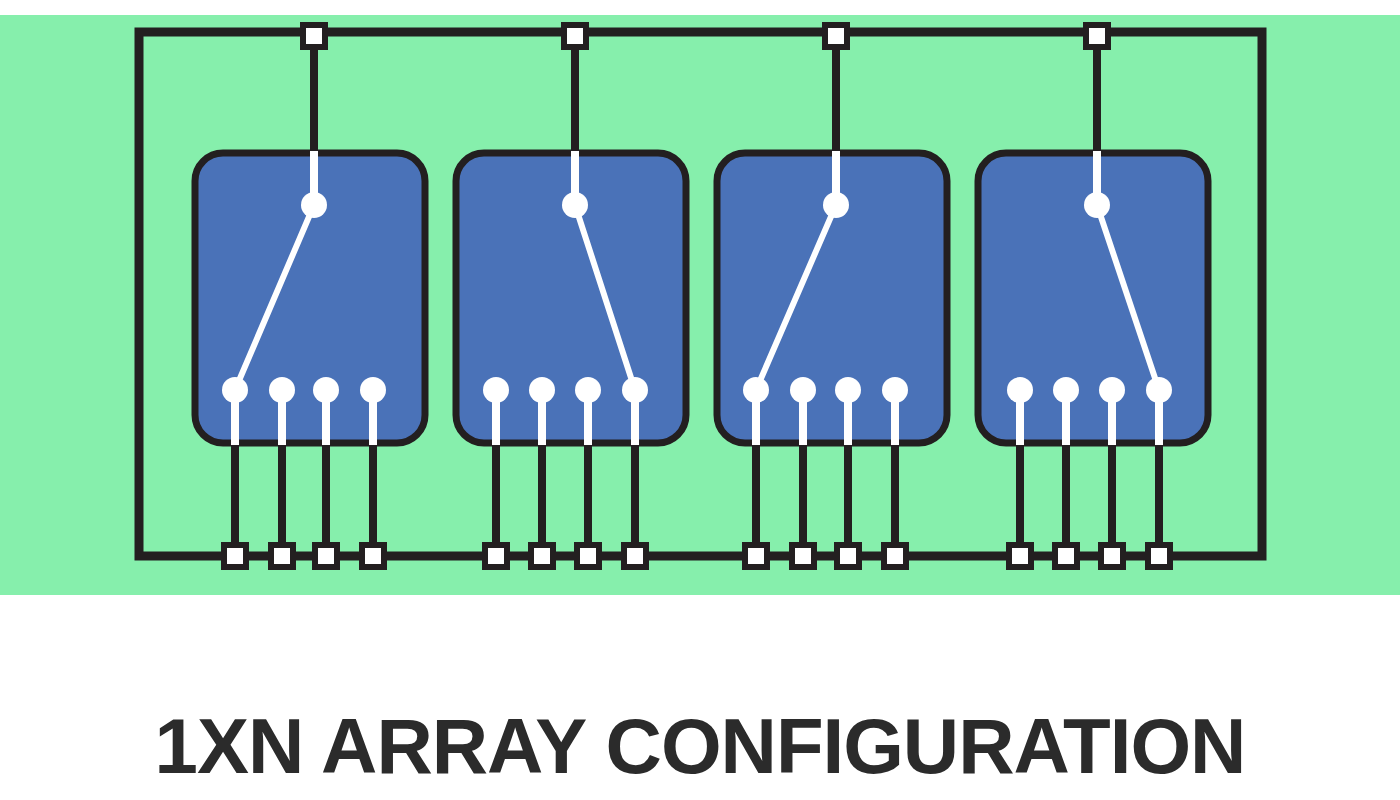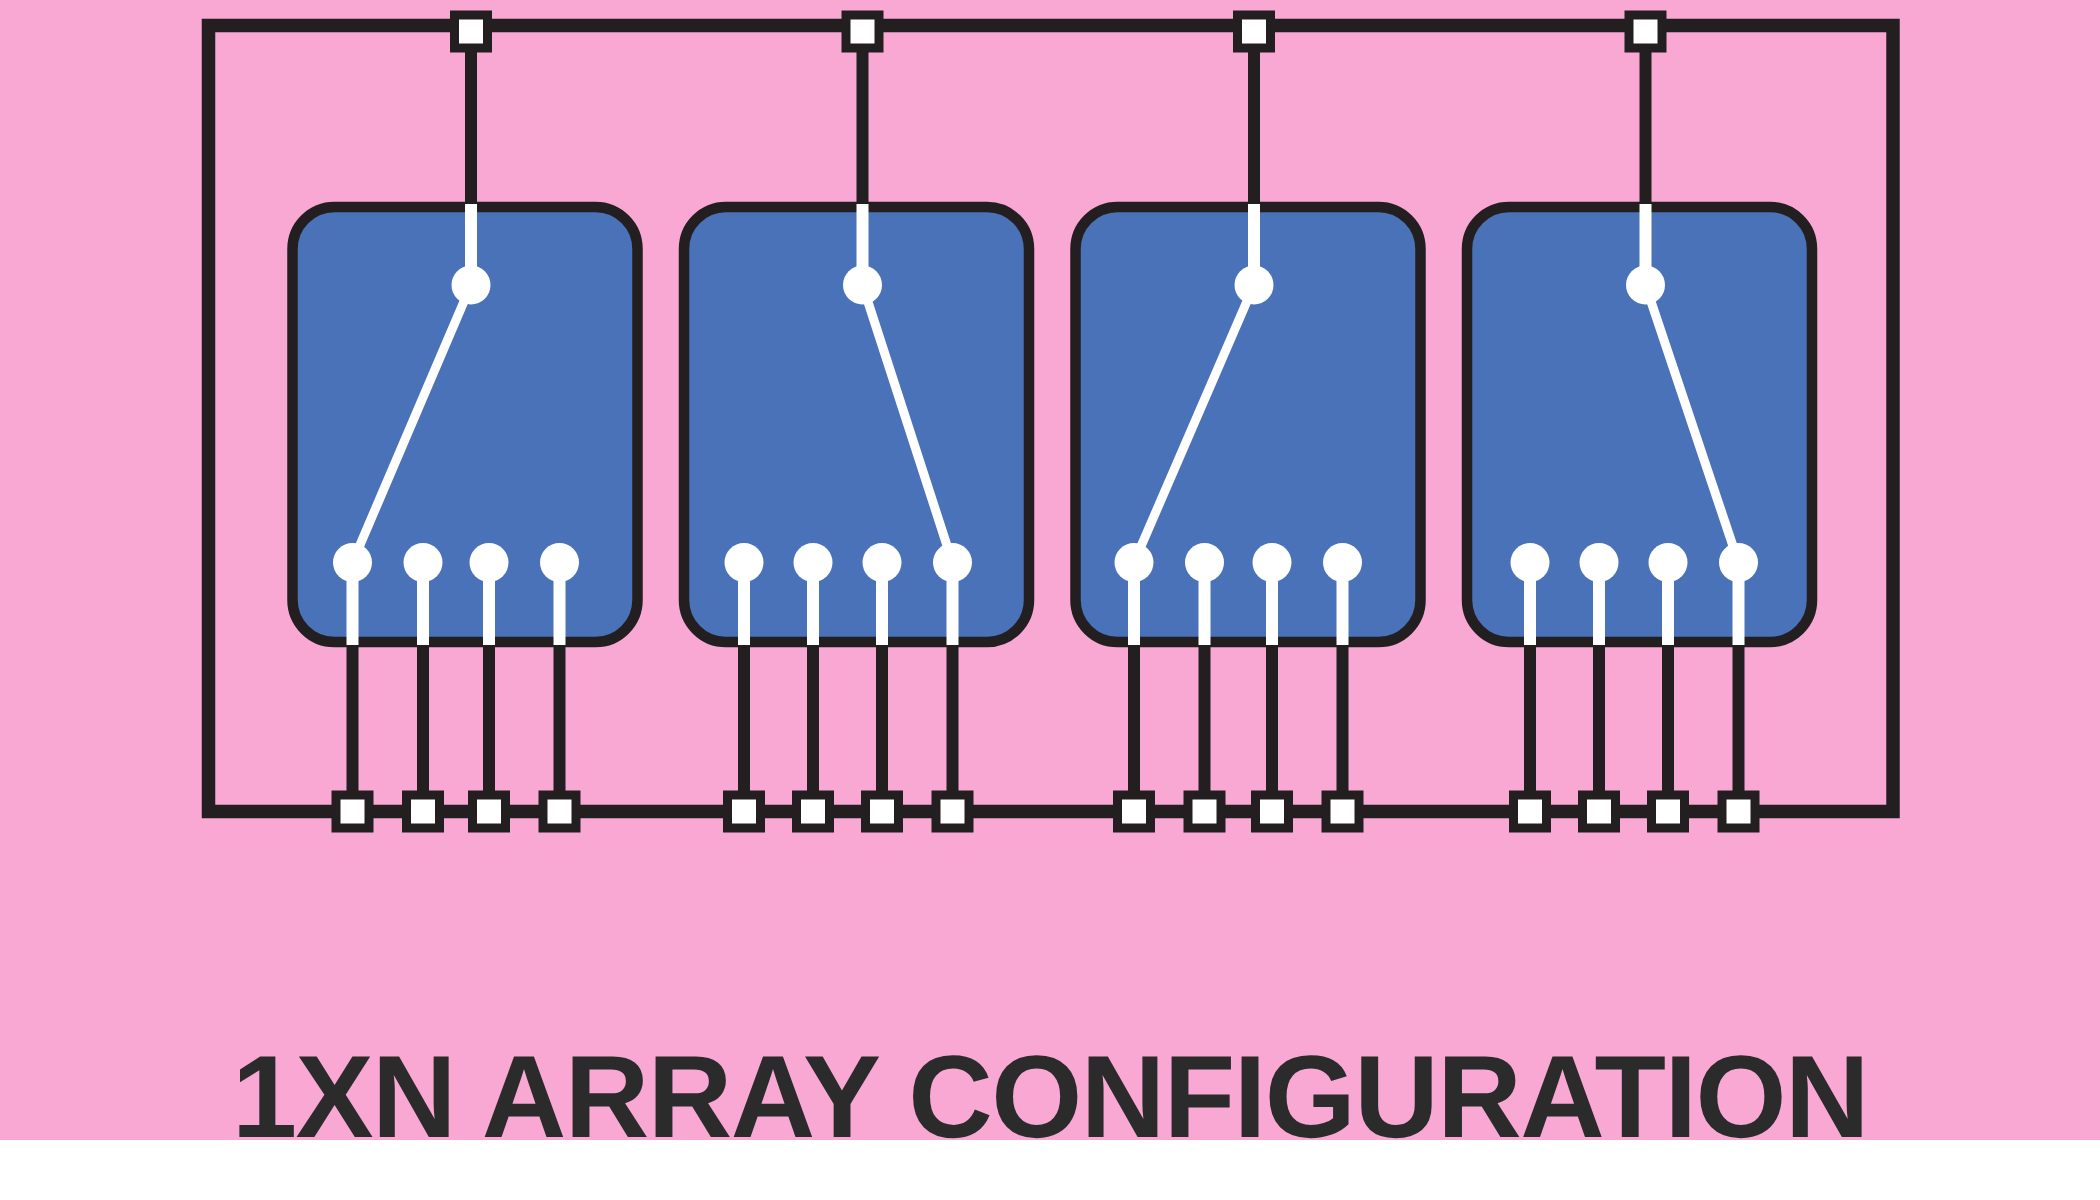--- a/index.html
+++ b/index.html
@@ -9,22 +9,23 @@
   }
   body {
     width: 1400px;
     height: 800px;
     font-family: "Liberation Sans", sans-serif;
     overflow: hidden;
   }
   #stage {
     position: relative;
     width: 1400px;
-    height: 760px;
-    background: #f9a8d4;
+    height: 580px;
+    background: #86efac;
+    margin-top: 15px;
   }
   #diagram-svg {
     position: absolute;
     left: 0;
     top: 0;
     width: 1400px;
     height: 800px;
     display: block;
   }
   .caption-text {

